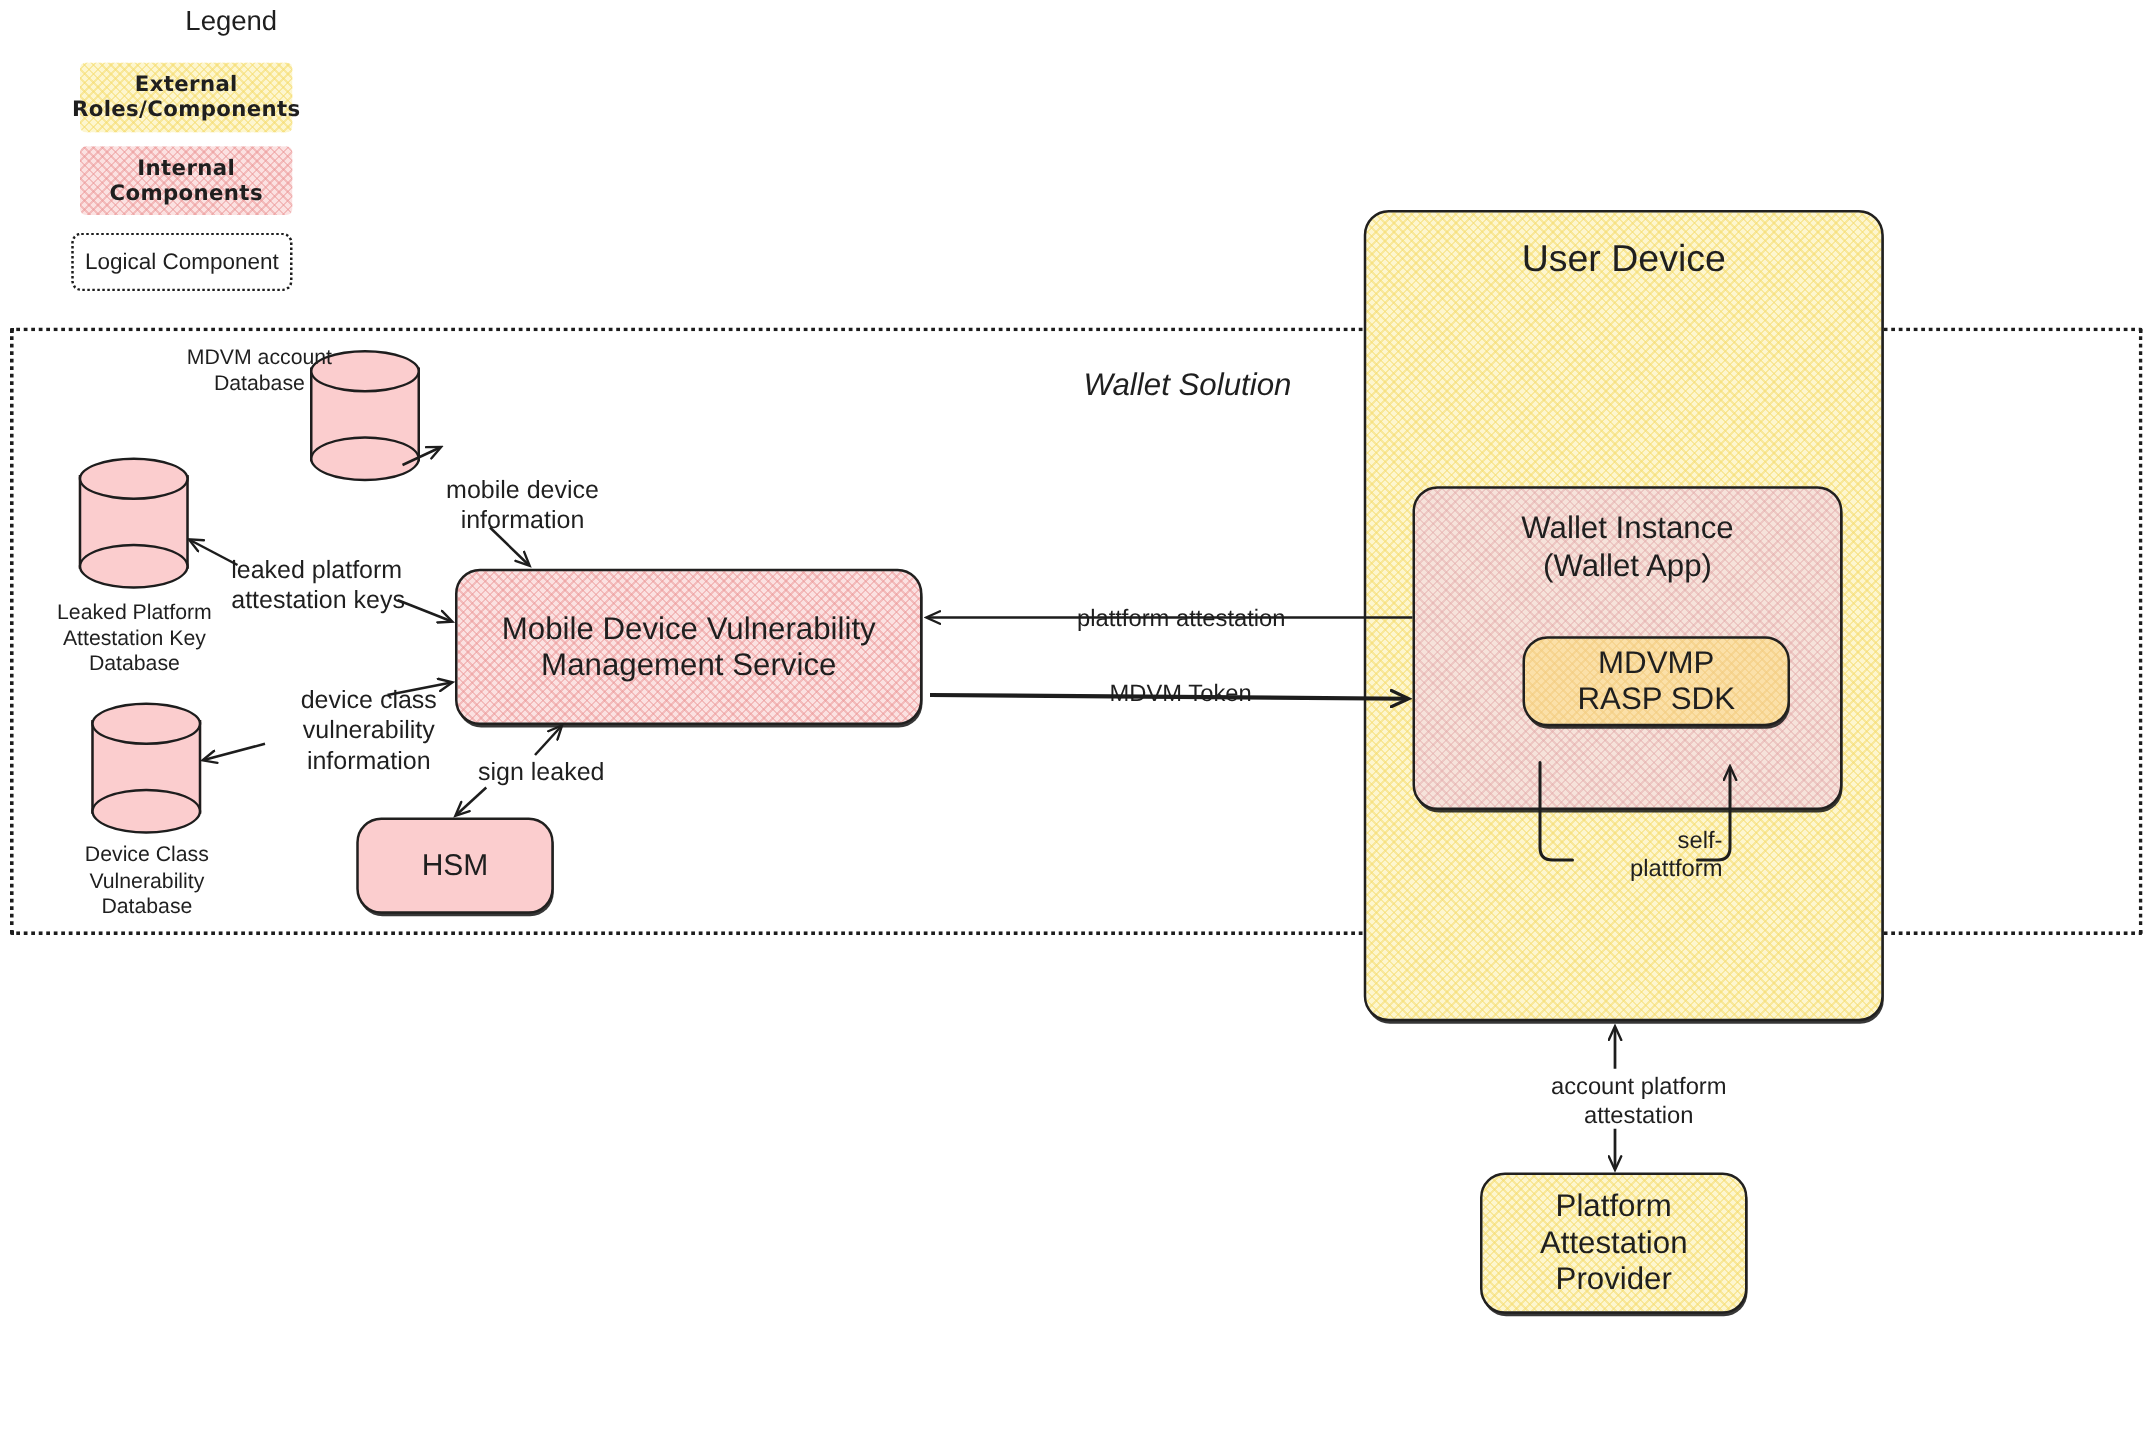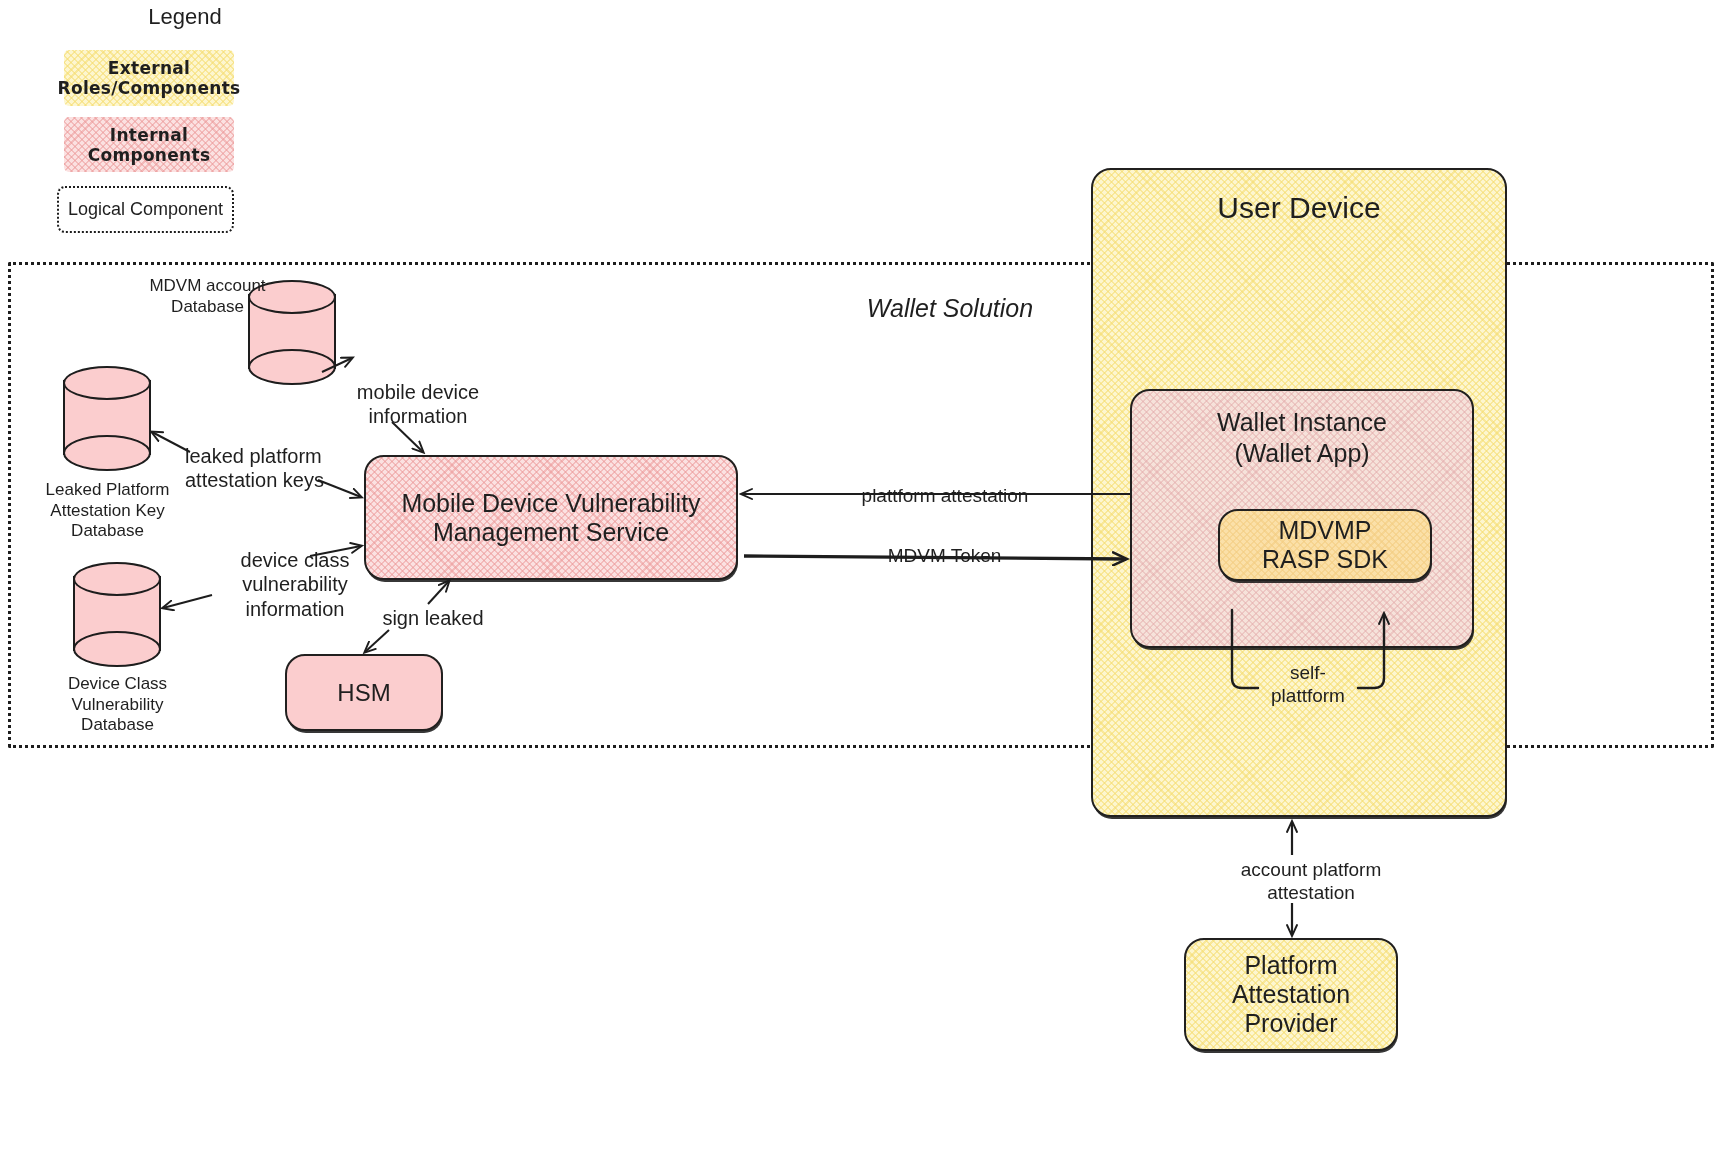--- a/index.html
+++ b/index.html
@@ -190,21 +190,21 @@
     <div>vulnerability</div>
     <div>information</div>
   </div>
 
   <div class="txt label" style="left:358px;top:606px;width:150px;text-align:center;font-size:20px;">sign leaked</div>
 
   <div class="txt label" style="left:845px;top:484px;width:200px;text-align:center;font-size:19px;background:#fff;">plattform attestation</div>
 
   <div class="txt label" style="left:872px;top:544px;width:145px;text-align:center;font-size:19px;background:#fff;">MDVM Token</div>
 
-  <div class="txt label" style="left:1238px;top:661px;width:140px;text-align:center;font-size:19px;">
+  <div class="txt label" style="left:1238px;top:661px;width:140px;text-align:right;font-size:19px;">
     <div>self-</div>
     <div>plattform</div>
   </div>
 
   <div class="txt label" style="left:1216px;top:858px;width:190px;text-align:center;font-size:19px;background:#fff;">
     <div>account platform</div>
     <div>attestation</div>
   </div>
 
   <svg id="wires" viewBox="0 0 1722 1164">

